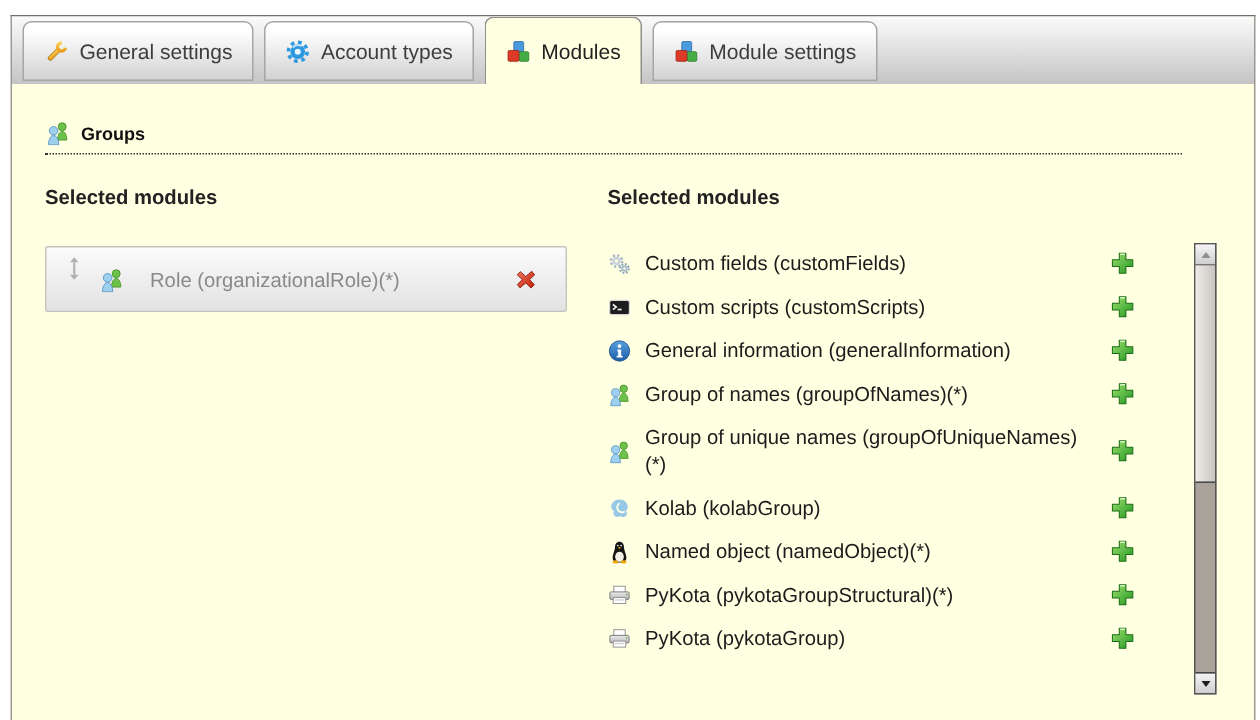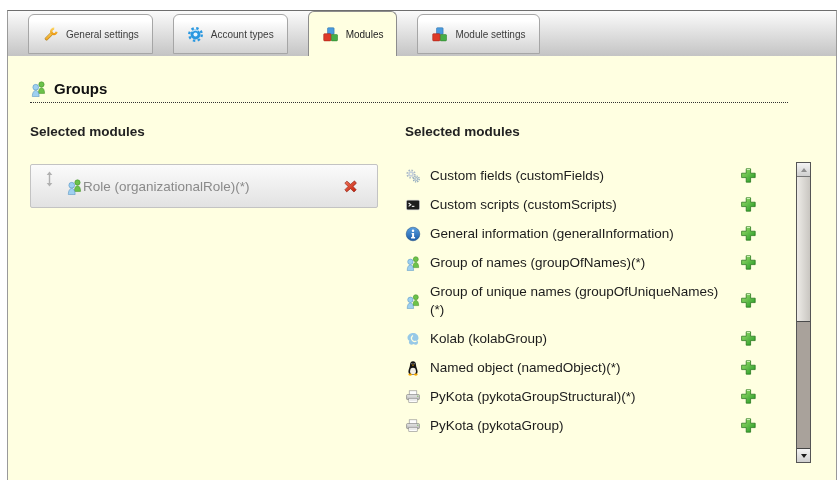--- a/index.html
+++ b/index.html
@@ -2,41 +2,41 @@
 <html><head>
 <meta charset="utf-8">
 <style>
   html,body{margin:0;padding:0;background:#fff;font-family:"Liberation Sans",sans-serif;}
   .stage{position:relative;width:840px;height:480px;overflow:hidden;background:#fff;}
   .window{position:absolute;left:7px;top:10px;width:830px;height:470px;box-sizing:border-box;
     border-top:1px solid #6e6e6e;border-left:1px solid #9a9a9a;border-right:1px solid #9a9a9a;
     background:#ffffe1;}
   
   .tabbar{height:45px;background:linear-gradient(#fbfbfb,#c4c4c4);display:flex;align-items:flex-end;padding-left:4px;}
-  .tab{box-sizing:border-box;height:40px;margin:0 4px 2px 16px;padding:0 13px;display:flex;align-items:center;gap:7px;
+  .tab{box-sizing:border-box;height:40px;margin:0 4px 2px 3px;padding:0 13px;display:flex;align-items:center;gap:7px;
     background:linear-gradient(#ffffff 15%,#d2d2d2);border:1px solid #a6a6a6;border-radius:6px 6px 0 0;
-    font-size:10px;color:#3d3d3d;cursor:pointer;white-space:nowrap;}
+    font-size:14px;color:#3d3d3d;cursor:pointer;white-space:nowrap;}
   .tab.active{height:45px;margin-bottom:0;background:#ffffe1;border-color:#8d8d8d;border-bottom:none;color:#222;}
   .ticon{width:17px;height:17px;flex:none;}
   
   .content{padding:24px 22px 0 22px;}
-  .section-heading{display:flex;align-items:center;gap:7px;font-weight:bold;font-size:15px;color:#101010;
+  .section-heading{display:flex;align-items:center;gap:7px;font-weight:bold;font-size:12px;color:#101010;
     border-bottom:1px dotted #333;width:758px;padding-bottom:5px;box-sizing:border-box;}
   .hicon{width:17px;height:17px;flex:none;}
   .columns{display:flex;margin-top:21px;}
   .col-left{width:375px;flex:none;}
   .col-right{width:382px;flex:none;}
   .col-heading{font-size:13.5px;color:#222;margin:0 0 25px 0;font-weight:bold;}
   .col-right .col-heading{margin-bottom:22px;}
   
   .selected-row{width:348px;height:44px;box-sizing:border-box;border:1px solid #c3c3c3;border-radius:2px;
     background:linear-gradient(#fbfbfb,#e2e2e2);display:flex;align-items:center;padding:0 18px 0 14px;}
   .drag-handle{width:9px;height:16px;flex:none;cursor:grab;align-self:flex-start;margin-top:6px;}
   .sicon{width:17px;height:17px;flex:none;margin-left:12px;}
-  .selected-label{color:#8a8a8a;font-size:13.5px;margin-left:0;white-space:nowrap;}
+  .selected-label{color:#8a8a8a;font-size:13.5px;margin-left:17px;white-space:nowrap;}
   .delete-btn{margin-left:auto;width:17px;height:17px;flex:none;cursor:pointer;background:none;border:none;padding:0;}
   .delete-btn svg{width:17px;height:17px;display:block;}
   
   .list-wrap{display:flex;gap:32px;}
   .module-list{width:352px;flex:none;}
   .mod-row{display:flex;align-items:center;padding:5.5px 0;}
   .mod-icon{width:16px;height:16px;flex:none;margin-right:9px;}
   .mod-label{width:295px;font-size:13.5px;line-height:18px;color:#1c1c1c;}
   .plus-btn{margin-left:auto;width:17px;height:17px;flex:none;cursor:pointer;background:none;border:none;padding:0;}
   .plus-btn svg{width:17px;height:17px;display:block;}

